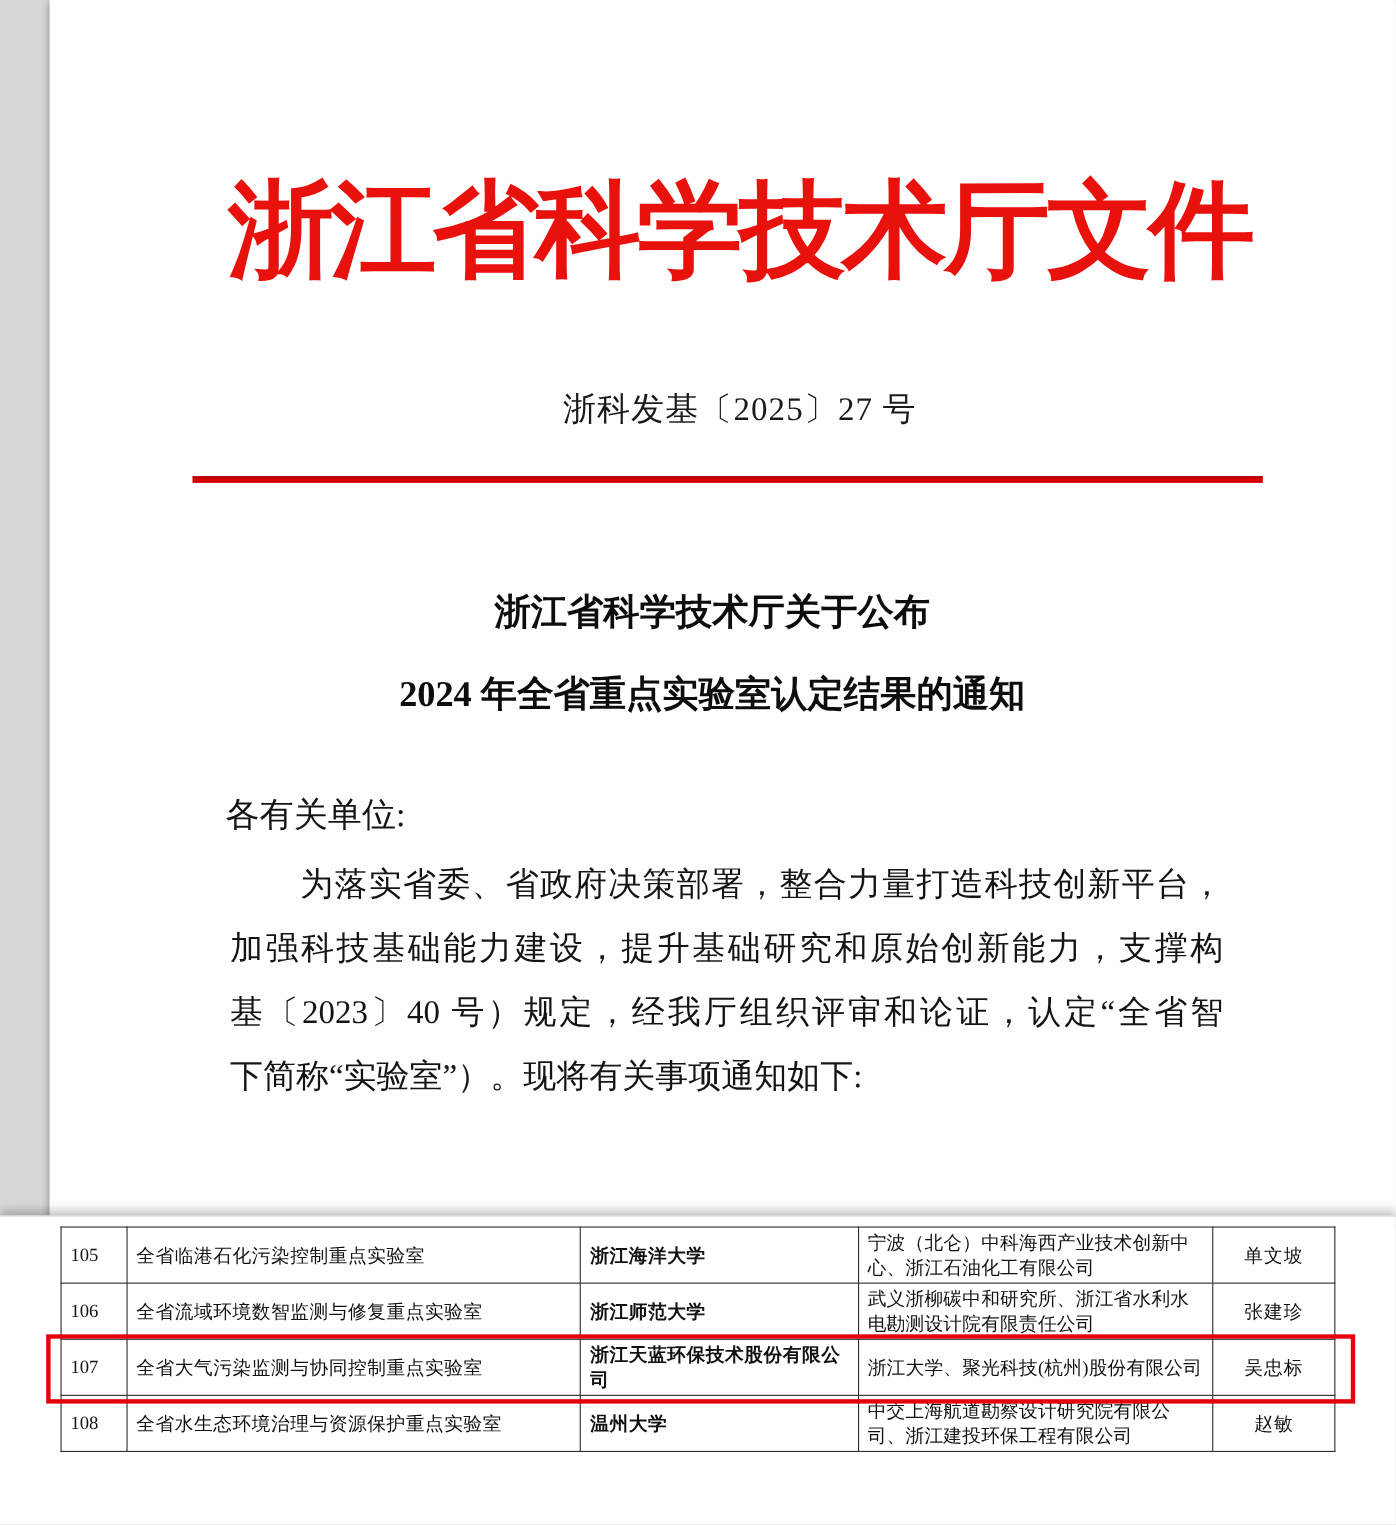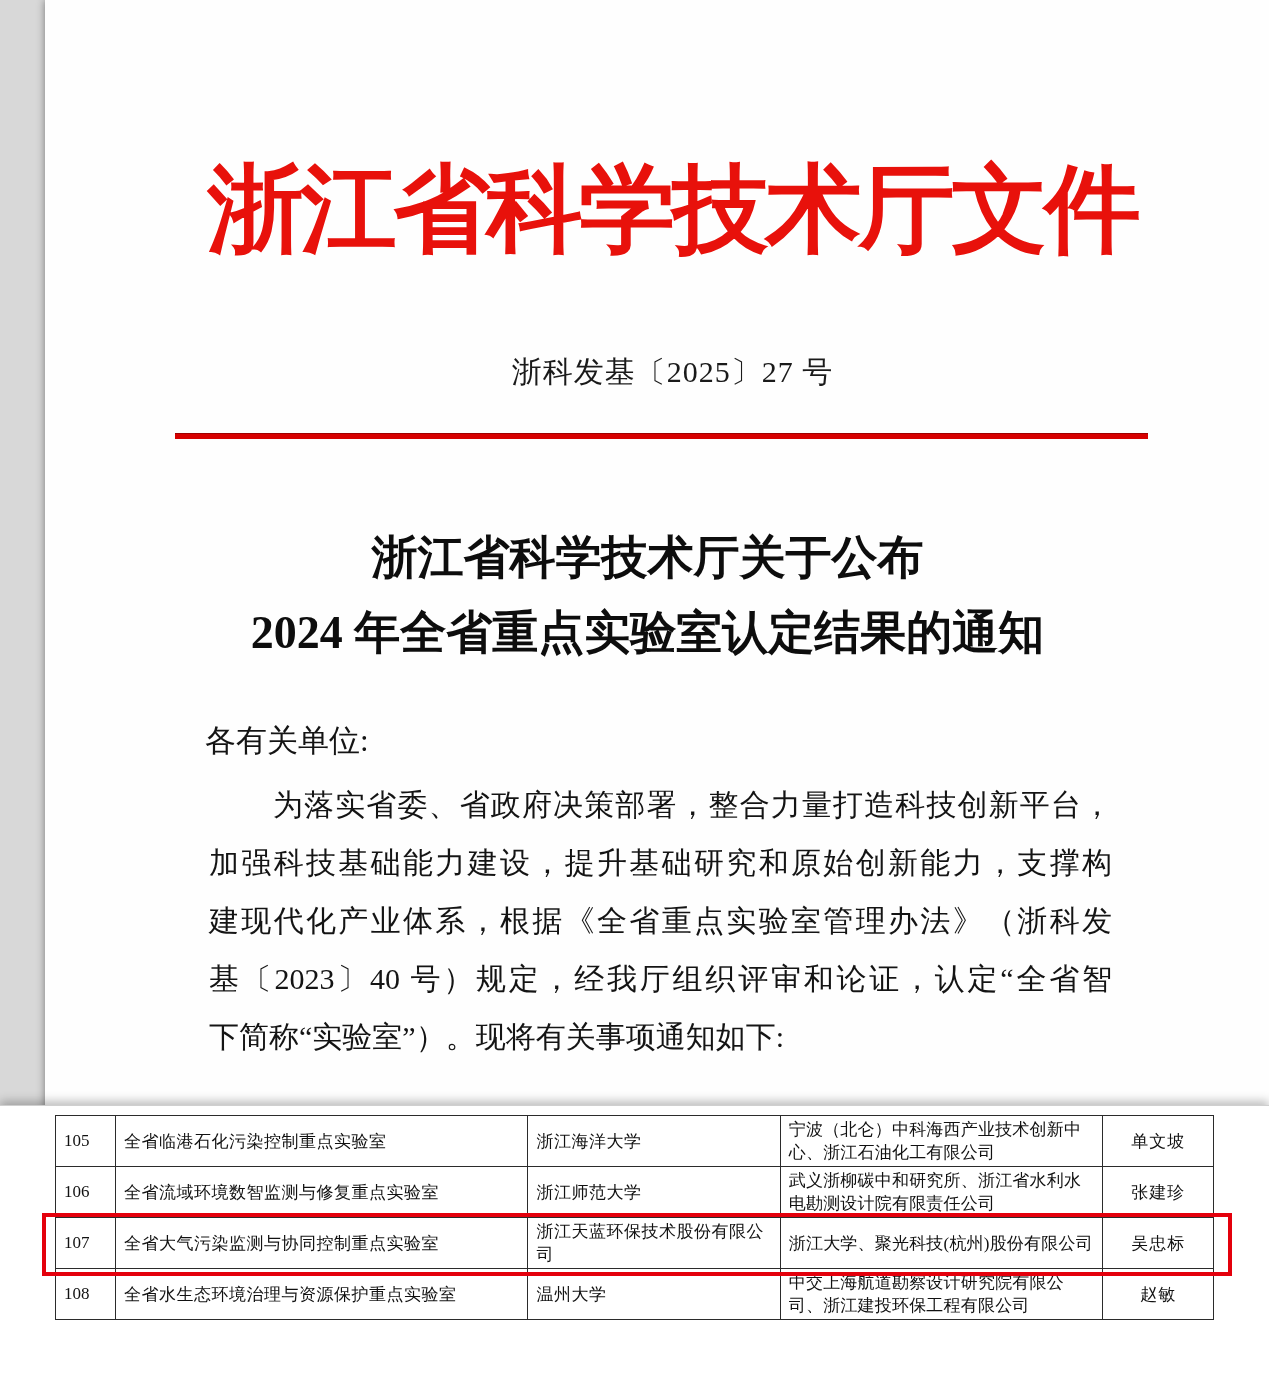--- a/index.html
+++ b/index.html
@@ -34,21 +34,21 @@
     text-align:center;font-size:30px;color:#1a1a1a;letter-spacing:1px;
   }
   .red-line{
     position:absolute;top:433px;left:130px;width:973px;height:6px;
     background:var(--divider-red);
     border-top:1px solid #9e0000;
   }
   .notice-title{
     position:absolute;top:520px;left:145px;width:915px;
     text-align:center;font-weight:bold;color:#0d0d0d;
-    font-size:46px;line-height:75px;
+    font-size:33px;line-height:75px;
   }
   .salutation{
     position:absolute;top:720px;left:160px;font-size:31px;
   }
   .body-text{
     position:absolute;top:776px;left:164px;width:903px;font-size:30px;
   }
   .body-line{
     height:58px;line-height:58px;white-space:nowrap;
     text-align:justify;text-align-last:justify;
@@ -67,21 +67,21 @@
     position:absolute;left:55px;top:9px;width:1159px;
     border-collapse:collapse;table-layout:fixed;
     font-size:17px;color:#111;
   }
   table.results td{
     border:1.6px solid var(--table-border);
     height:50px;padding:2px 8px;overflow:hidden;
   }
   td.c-no{width:58px;text-align:left;font-size:17px;padding:0;}
   td.c-lab{width:399px;padding-left:30px;letter-spacing:.5px;}
-  td.c-inst{width:244px;padding-left:13px;letter-spacing:.5px;}
+  td.c-inst{width:244px;padding-left:13px;letter-spacing:.5px;font-weight:bold;}
   td.c-part{width:312px;line-height:23px;letter-spacing:.2px;}
   td.c-dir{width:107px;text-align:center;letter-spacing:1px;}
   .highlight-box{
     display:none;
     position:absolute;left:42px;width:1190px;
     border:4px solid var(--highlight-red);
     background:transparent;z-index:3;
   }
   .page-num{
     position:absolute;left:85px;top:1330px;
@@ -96,21 +96,20 @@
   <div class="doc-number">浙科发基〔2025〕27 号</div>
   <div class="red-line"></div>
   <div class="notice-title">
     <div>浙江省科学技术厅关于公布</div>
     <div>2024 年全省重点实验室认定结果的通知</div>
   </div>
   <div class="salutation">各有关单位:</div>
   <div class="body-text">
     <div class="body-line first">为落实省委、省政府决策部署，整合力量打造科技创新平台，</div>
     <div class="body-line">加强科技基础能力建设，提升基础研究和原始创新能力，支撑构</div>
-    <div class="body-line">建现代化产业体系，根据《全省重点实验室管理办法》（浙科发</div>
     <div class="body-line">基〔2023〕40 号）规定，经我厅组织评审和论证，认定“全省智</div>
     <div class="body-line last">下简称“实验室”）。现将有关事项通知如下:</div>
   </div>
 </div>
 
 <div class="table-section">
   <table class="results">
     <tbody>
         <tr>
     <td class="c-no">105</td>

